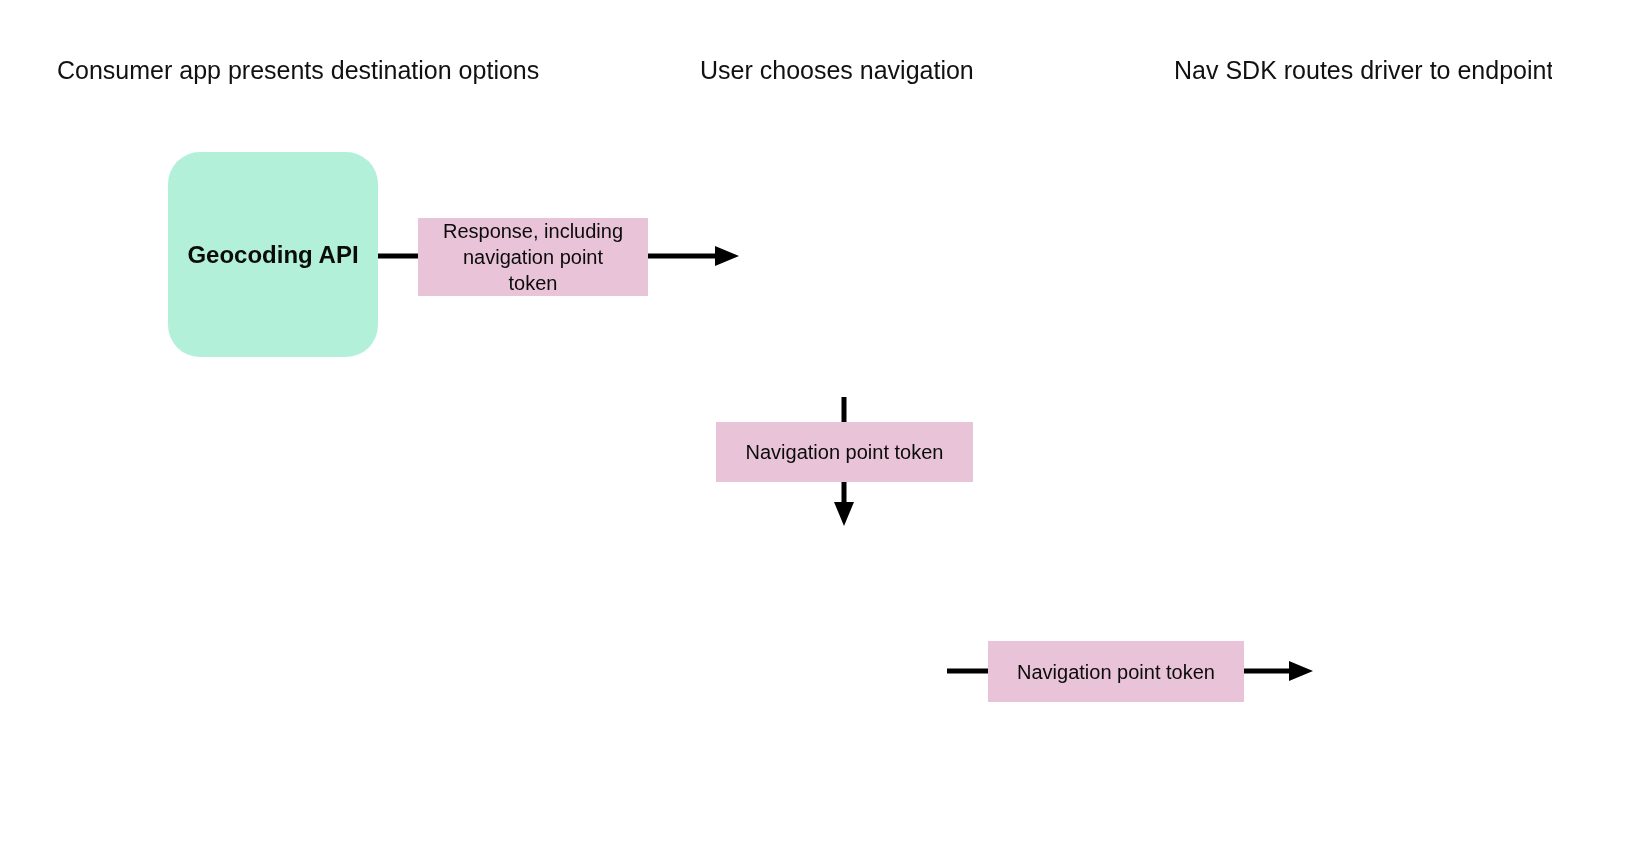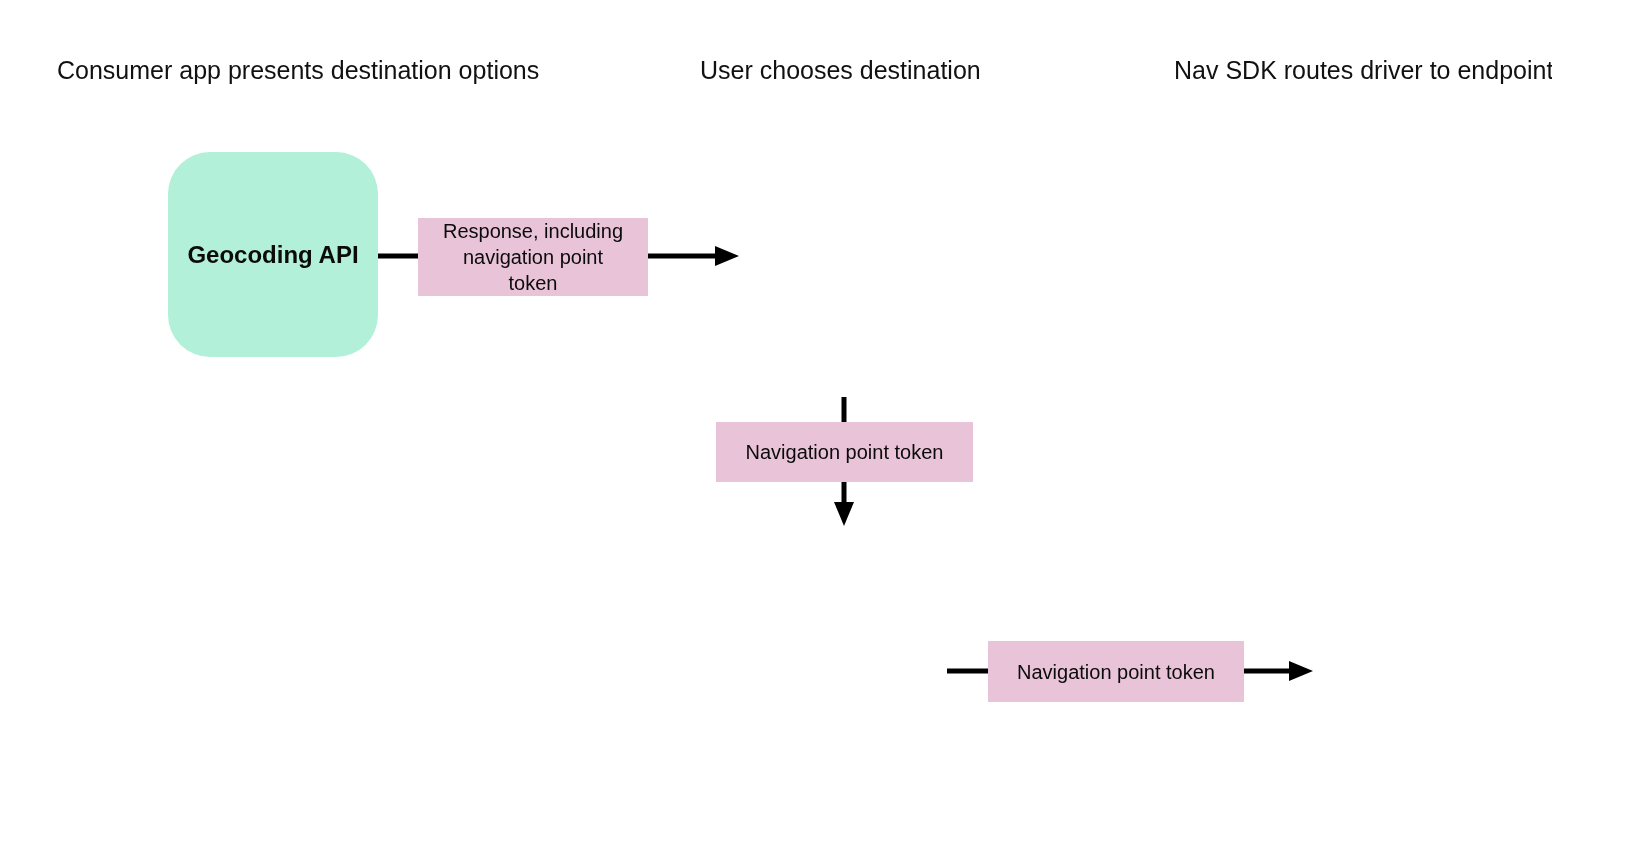--- a/index.html
+++ b/index.html
@@ -82,24 +82,24 @@
       <line x1="844" y1="397" x2="844" y2="504" stroke="#000000" stroke-width="5"></line>
       <polygon points="844,526 834,502 854,502" fill="#000000"></polygon>
     </g>
     <g>
       <line x1="947" y1="671" x2="1291" y2="671" stroke="#000000" stroke-width="5"></line>
       <polygon points="1313,671 1289,661 1289,681" fill="#000000"></polygon>
     </g>
   </svg>
 
   <div class="phase-header" id="phase-header-1">Consumer app presents destination options</div>
-  <div class="phase-header" id="phase-header-2">User chooses destination</div>
+  <div class="phase-header" id="phase-header-2">User chooses navigation</div>
   <div class="phase-header" id="phase-header-3">Nav SDK routes driver to endpoint</div>
 
-  <div class="node" id="node-geocoding-api" style="background-color: rgb(178, 240, 217);">
+  <div class="node" id="node-geocoding-api" style="background-color: rgb(178, 240, 217); border-radius: 32px;">
     <span>Geocoding API</span>
   </div>
 
 
 
 
   <div class="edge-label" id="edge-label-response" style="background-color: rgb(233, 196, 216);">
     <span>Response, including navigation point token</span>
   </div>
 

